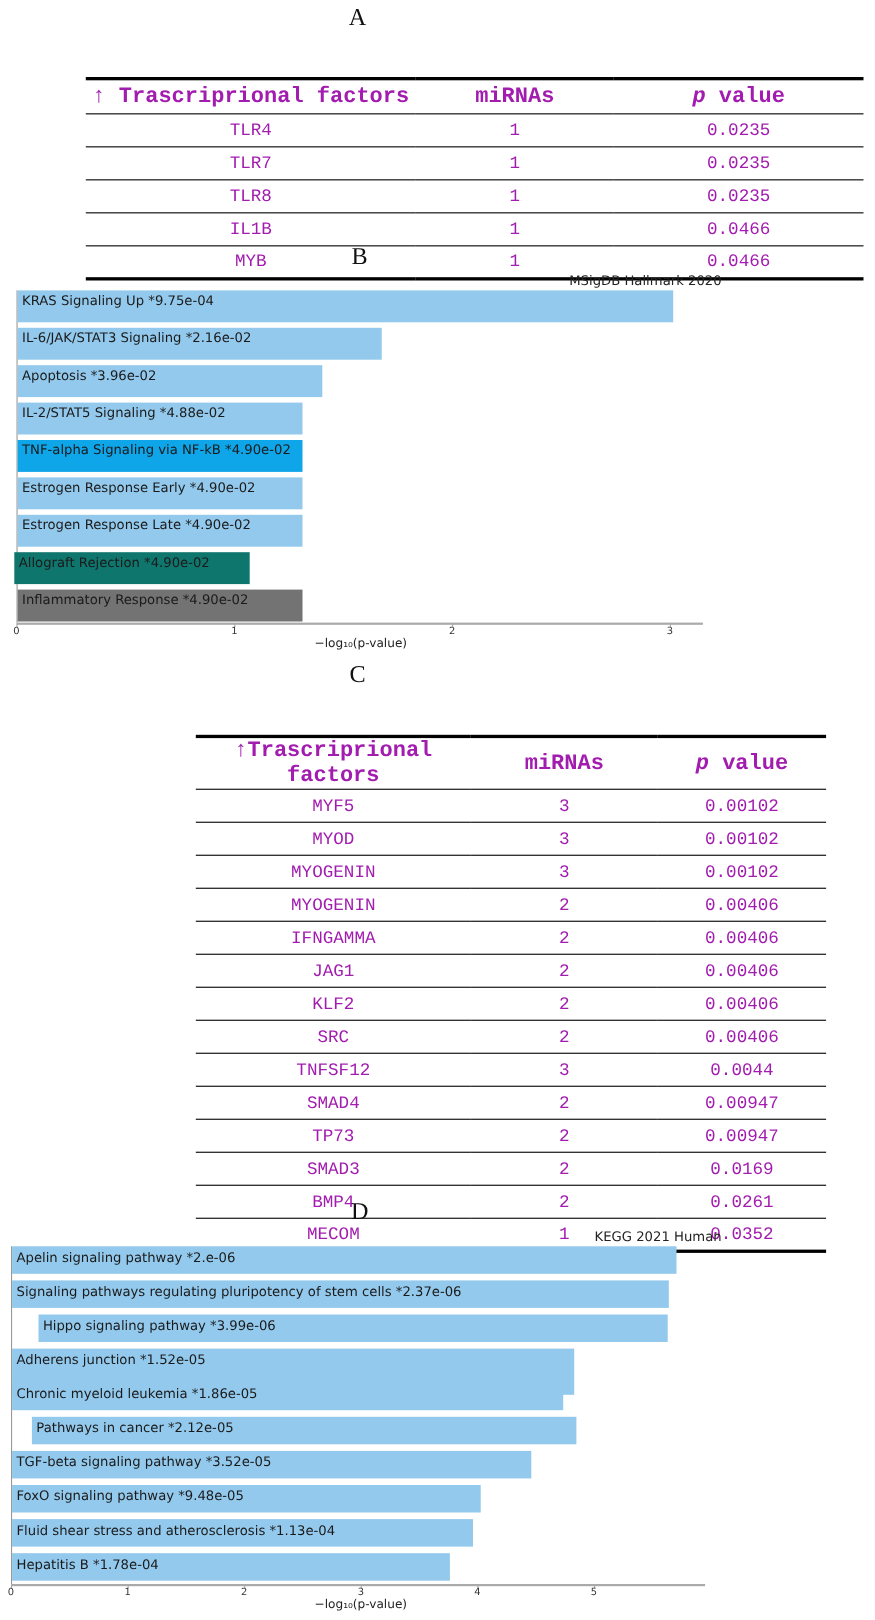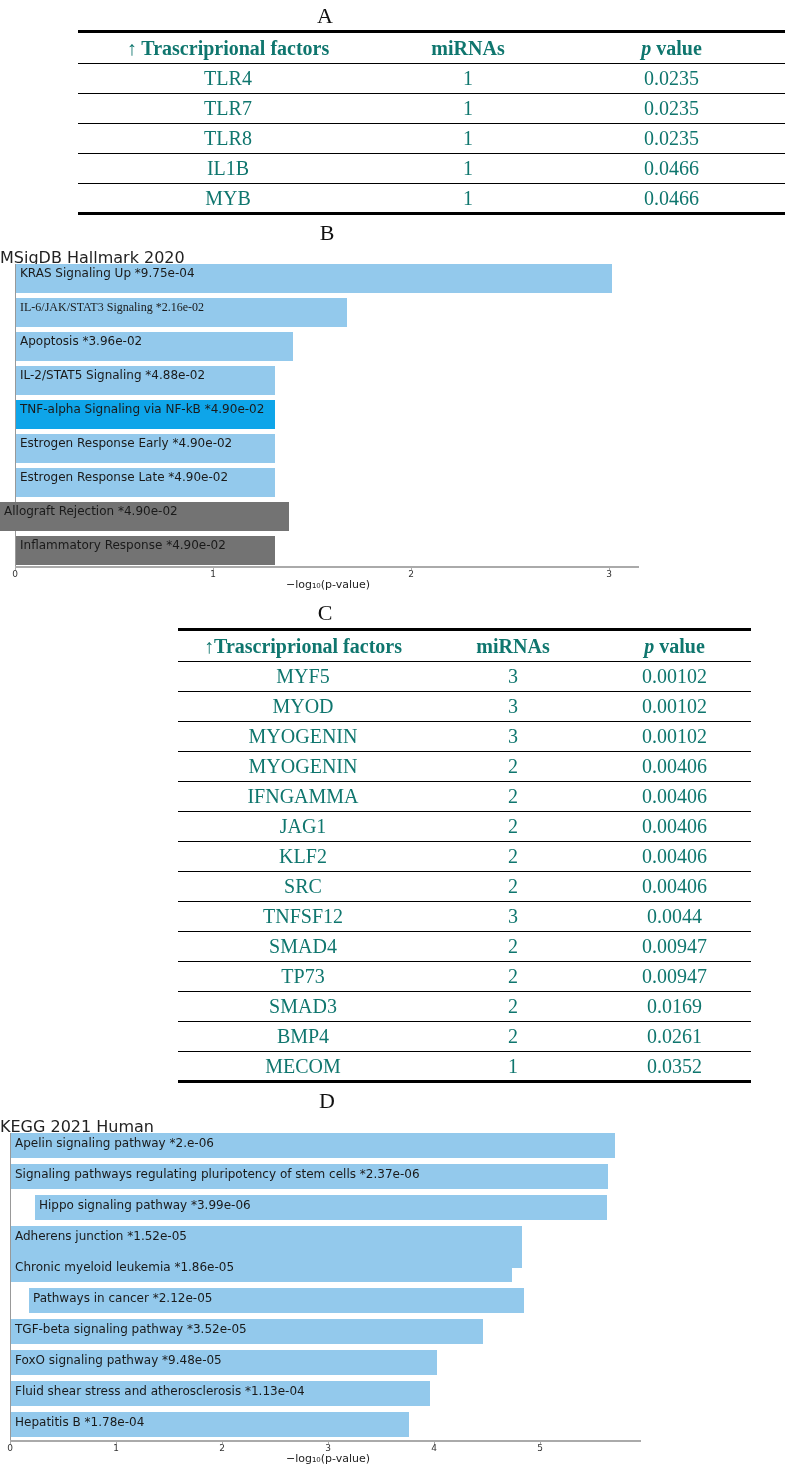--- a/index.html
+++ b/index.html
@@ -2,28 +2,28 @@
 <html><head>
 <meta charset="utf-8">
 <style>
   html, body { margin: 0; padding: 0; background: #ffffff; }
   body { width: 795px; height: 1473px; position: relative; overflow: hidden; }
   .serif { font-family: "Liberation Serif", "DejaVu Serif", serif; color: #111; }
   .sans { font-family: "DejaVu Sans", "Liberation Sans", sans-serif; color: #222; }
 
   .panel-letter { position: absolute; font-size: 22px; text-align: center; }
 
-  table.tf { position: absolute; border-collapse: collapse; font-family: Liberation Serif, serif; color: #0f766e; }
+  table.tf { position: absolute; border-collapse: collapse; font-family: Liberation Mono, monospace; color: #a21caf; margin-top: 40px; }
   table.tf th { font-weight: bold; font-size: 20px; padding: 0; text-align: center; border-top: 3px solid #000; border-bottom: 1.5px solid #000; }
-  table.tf td { font-size: 20px; padding: 0; text-align: center; border-bottom: 1.5px solid #000; }
+  table.tf td { font-size: 16px; padding: 0; text-align: center; border-bottom: 1.5px solid #000; }
   table.tf tr:last-child td { border-bottom: 3px solid #000; }
   table.tf th .pi { font-style: italic; }
 
   .chart { position: absolute; }
-  .chart .ctitle { position: absolute; font-size: 16px; text-align: left; left: 0; right: 0; }
+  .chart .ctitle { position: absolute; font-size: 12px; text-align: right; left: 0; right: 0; }
   .chart .yaxis { position: absolute; width: 1px; background: #999; }
   .chart .xaxis { position: absolute; height: 1.5px; background: #aaa; }
   .chart .bar { position: absolute; background: #93c9ec; height: 28px; }
   .chart .bar-label { position: absolute; left: 4px; top: 3px; font-size: 12px; white-space: nowrap; color: #1a1a1a; }
   .chart .tick { position: absolute; font-size: 9px; color: #333; transform: translateX(-50%); }
   .chart .tickmark { position: absolute; width: 1px; height: 3px; background: #aaa; }
   .chart .xlabel { position: absolute; font-size: 11px; transform: translateX(-50%); white-space: nowrap; }
 </style>
 </head>
 <body>
@@ -66,39 +66,39 @@
     </tbody>
 </table>
 
 <div class="panel-letter serif" style="left:302px; top:220px; width:50px;">B</div>
 <div class="chart sans" id="chart-b" style="left:0; top:244px; width:660px; height:350px;">
   <div class="ctitle" style="top:4px; left:0; width:656px;">MSigDB Hallmark 2020</div>
 <div class="yaxis" style="left: 15px; top: 20px; height: 302px;"></div>
     <div class="bar" style="left: 16px; top: 20px; height: 29px; width: 595.98px; background: rgb(147, 201, 236);">
       <span class="bar-label" style="top: 2px;">KRAS Signaling Up  *9.75e-04</span>
     </div>
-    <div class="bar" style="left: 16px; top: 54px; height: 29px; width: 330.66px; background: rgb(147, 201, 236); font-family: Liberation Serif, serif;">
+    <div class="bar" style="left: 16px; top: 54px; height: 29px; width: 330.66px; background: rgb(147, 201, 236);">
       <span class="bar-label" style="top: 2px;">IL-6/JAK/STAT3 Signaling  *2.16e-02</span>
     </div>
     <div class="bar" style="left: 16px; top: 88px; height: 29px; width: 277.2px; background: rgb(147, 201, 236);">
       <span class="bar-label" style="top: 2px;">Apoptosis  *3.96e-02</span>
     </div>
     <div class="bar" style="left: 16px; top: 122px; height: 29px; width: 259.38px; background: rgb(147, 201, 236);">
       <span class="bar-label" style="top: 2px;">IL-2/STAT5 Signaling  *4.88e-02</span>
     </div>
     <div class="bar" style="left: 16px; top: 156px; height: 29px; width: 259.38px; background: #0ea5e9;">
       <span class="bar-label" style="top: 2px;">TNF-alpha Signaling via NF-kB  *4.90e-02</span>
     </div>
     <div class="bar" style="left: 16px; top: 190px; height: 29px; width: 259.38px; background: rgb(147, 201, 236);">
       <span class="bar-label" style="top: 2px;">Estrogen Response Early  *4.90e-02</span>
     </div>
     <div class="bar" style="left: 16px; top: 224px; height: 29px; width: 259.38px; background: rgb(147, 201, 236);">
       <span class="bar-label" style="top: 2px;">Estrogen Response Late  *4.90e-02</span>
     </div>
-    <div class="bar" style="left: 0; top: 258px; height: 29px; width: 289px; background: #737373;">
+    <div class="bar" style="left: 13px; top: 258px; height: 29px; width: 214px; background: #0f766e;">
       <span class="bar-label" style="top: 2px;">Allograft Rejection  *4.90e-02</span>
     </div>
     <div class="bar" style="left: 16px; top: 292px; height: 29px; width: 259.38px; background: #737373;">
       <span class="bar-label" style="top: 2px;">Inflammatory Response  *4.90e-02</span>
     </div>
     <div class="xaxis" style="left: 15px; top: 322px; width: 623.7px;"></div>
     <div class="tickmark" style="left: 15px; top: 323px;"></div>
     <div class="tick" style="left: 15px; top: 325px;">0</div>
     <div class="tickmark" style="left: 213px; top: 323px;"></div>
     <div class="tick" style="left: 213px; top: 325px;">1</div>

